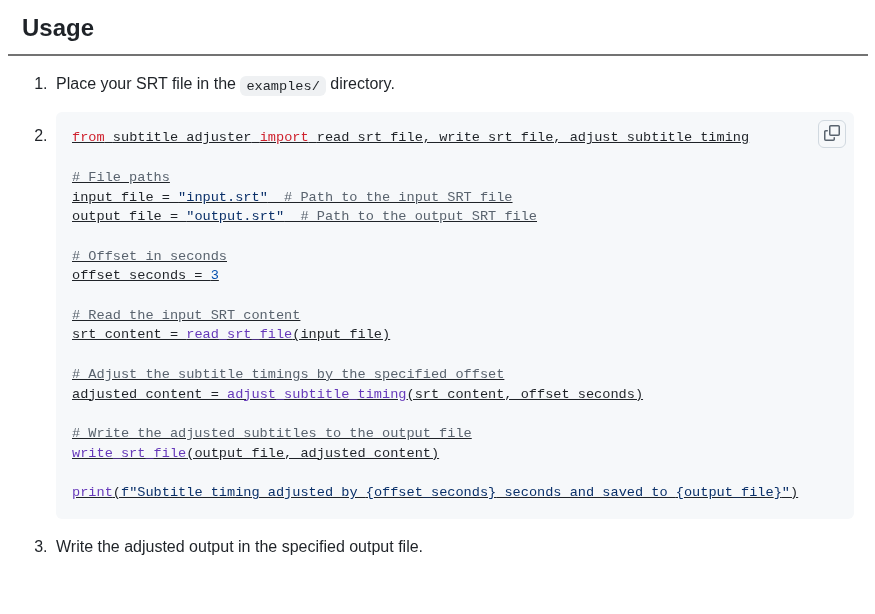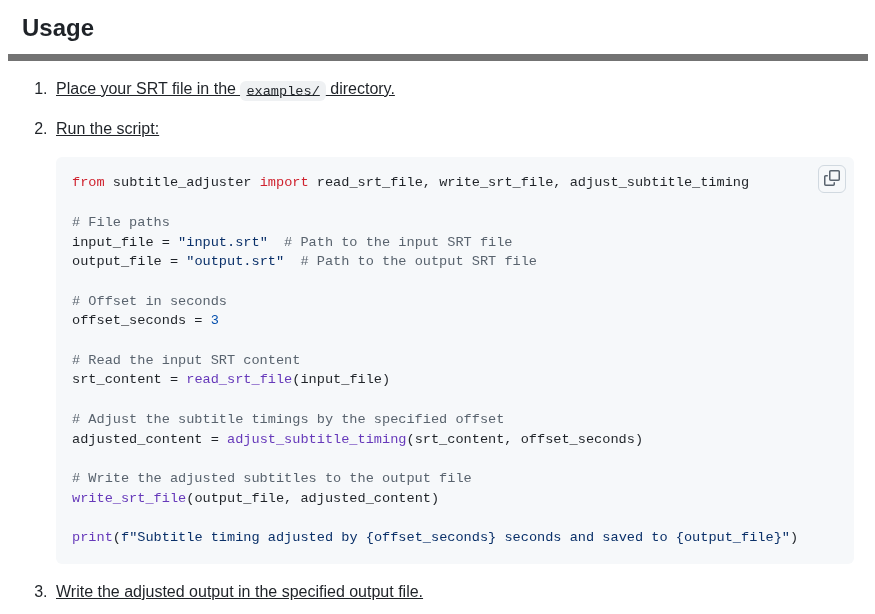--- a/index.html
+++ b/index.html
@@ -13,48 +13,48 @@
     line-height: 1.5;
   }
   .container {
     width: 860px;
   }
   h2.section-heading {
     font-size: 24px;
     font-weight: 600;
     margin: 0 0 16px 0;
     padding: 0 14px 8px 14px;
-    border-bottom: 7px solid #737373;
+    border-bottom: 2px solid #737373;
   }
   ol.steps {
     margin: 0;
     padding: 0 14px 0 44px;
   }
   ol.steps > li {
     margin: 0 0 16px 0;
     padding-left: 4px;
   }
   ol.steps > li > p {
     margin: 0 0 16px 0;
-    text-decoration: underline;
   }
   code.inline {
     font-family: ui-monospace, SFMono-Regular, "SF Mono", Menlo, Consolas, "Liberation Mono", monospace;
     font-size: 13.6px;
     background: #eff1f3;
     padding: 2.5px 6px;
     border-radius: 6px;
   }
   .code-block-wrap {
     position: relative;
     background: #f6f8fa;
     border-radius: 6px;
     padding: 16px;
     margin: 0 0 16px 0;
     overflow: auto;
+    text-decoration: underline;
   }
   pre.code-block {
     margin: 0;
     font-family: ui-monospace, SFMono-Regular, "SF Mono", Menlo, Consolas, "Liberation Mono", monospace;
     font-size: 13.6px;
     line-height: 1.45;
     color: #1f2328;
     white-space: pre;
   }
   .tok-kw { color: #cf222e; }
@@ -88,21 +88,20 @@
 
   <ol class="steps">
 
     <li>
       <p>
         <span>Place your SRT file in the </span><code class="inline">examples/</code><span> directory.</span>
       </p>
     </li>
 
     <li>
-      <p>Run the script:</p>
 
       <div class="code-block-wrap">
         <button class="copy-btn">
           <span>
             <svg width="16" height="16" viewBox="0 0 16 16">
                 <path d="M0 6.75C0 5.784.784 5 1.75 5h1.5a.75.75 0 0 1 0 1.5h-1.5a.25.25 0 0 0-.25.25v7.5c0 .138.112.25.25.25h7.5a.25.25 0 0 0 .25-.25v-1.5a.75.75 0 0 1 1.5 0v1.5A1.75 1.75 0 0 1 9.25 16h-7.5A1.75 1.75 0 0 1 0 14.25Z"></path>
                 <path d="M5 1.75C5 .784 5.784 0 6.75 0h7.5C15.216 0 16 .784 16 1.75v7.5A1.75 1.75 0 0 1 14.25 11h-7.5A1.75 1.75 0 0 1 5 9.25Zm1.75-.25a.25.25 0 0 0-.25.25v7.5c0 .138.112.25.25.25h7.5a.25.25 0 0 0 .25-.25v-7.5a.25.25 0 0 0-.25-.25Z"></path>
               </svg>
           </span>
         </button>

